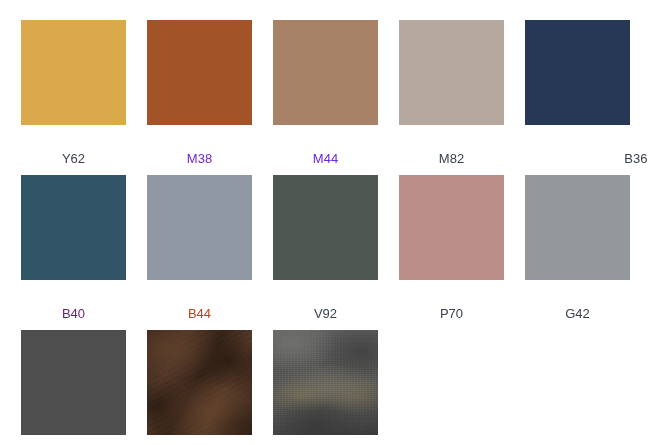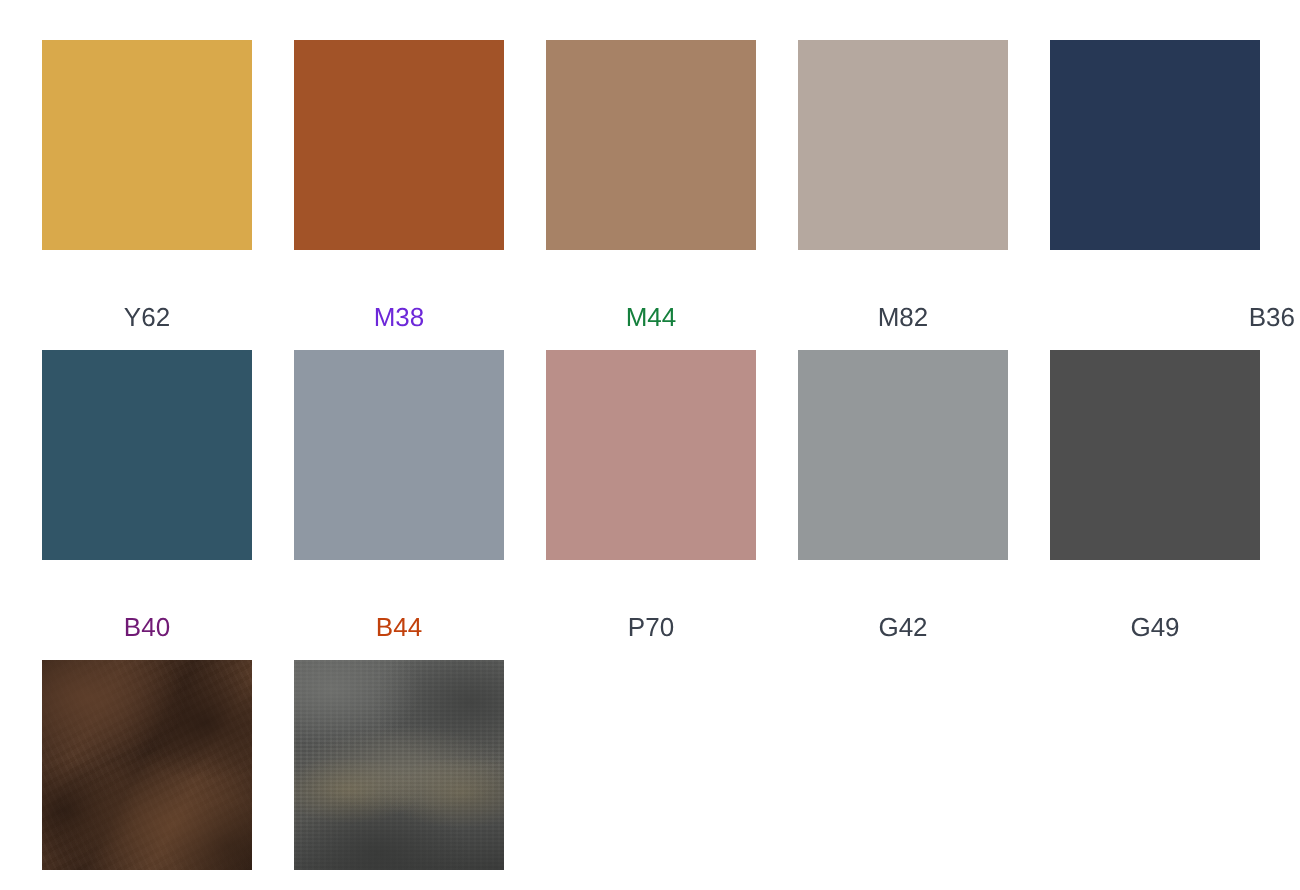--- a/index.html
+++ b/index.html
@@ -118,37 +118,41 @@
     <div class="swatch-cell">
       <div class="swatch-chip" style="background-color: rgb(217, 169, 75);"></div>
       <div class="swatch-label" style="color: rgb(58, 65, 77);">Y62</div>
     </div>
     <div class="swatch-cell">
       <div class="swatch-chip" style="background-color: rgb(162, 83, 40);"></div>
       <div class="swatch-label" style="color: #6d28d9;">M38</div>
     </div>
     <div class="swatch-cell">
       <div class="swatch-chip" style="background-color: rgb(167, 130, 102);"></div>
-      <div class="swatch-label" style="color: #15803d;">M44</div>
+      <div class="swatch-label" style="color: #6d28d9;">M44</div>
     </div>
     <div class="swatch-cell">
       <div class="swatch-chip" style="background-color: rgb(181, 168, 159);"></div>
       <div class="swatch-label" style="color: rgb(58, 65, 77);">M82</div>
     </div>
     <div class="swatch-cell">
       <div class="swatch-chip" style="background-color: rgb(39, 56, 85);"></div>
       <div class="swatch-label" style="color: rgb(58, 65, 77); text-align: right;">B36</div>
     </div>
     <div class="swatch-cell">
       <div class="swatch-chip" style="background-color: rgb(49, 85, 103);"></div>
       <div class="swatch-label" style="color: #701a75;">B40</div>
     </div>
     <div class="swatch-cell">
       <div class="swatch-chip" style="background-color: rgb(143, 152, 163);"></div>
       <div class="swatch-label" style="color: #c2410c;">B44</div>
+    </div>
+    <div class="swatch-cell">
+      <div class="swatch-chip" style="background-color: rgb(79, 87, 82);"></div>
+      <div class="swatch-label" style="color: rgb(58, 65, 77);">V92</div>
     </div>
     <div class="swatch-cell">
       <div class="swatch-chip" style="background-color: rgb(186, 143, 137);"></div>
       <div class="swatch-label" style="color: rgb(58, 65, 77);">P70</div>
     </div>
     <div class="swatch-cell">
       <div class="swatch-chip" style="background-color: rgb(148, 152, 154);"></div>
       <div class="swatch-label" style="color: rgb(58, 65, 77);">G42</div>
     </div>
     <div class="swatch-cell">

